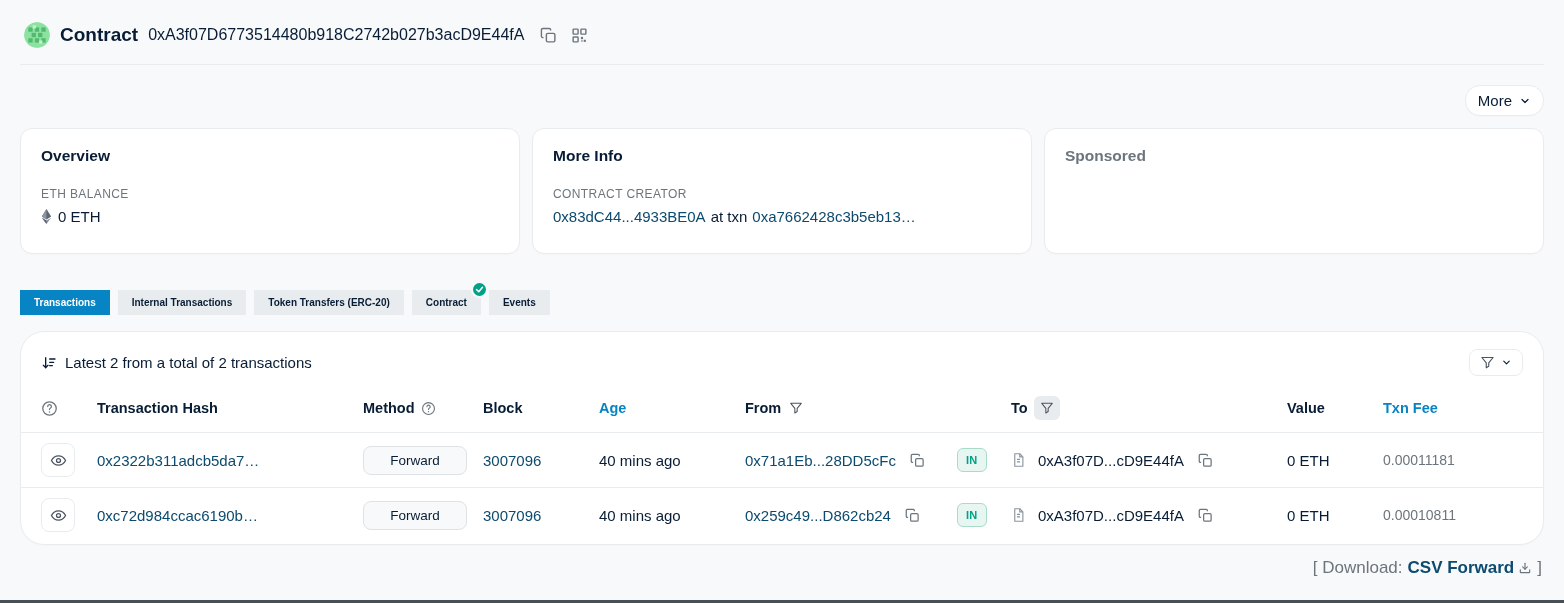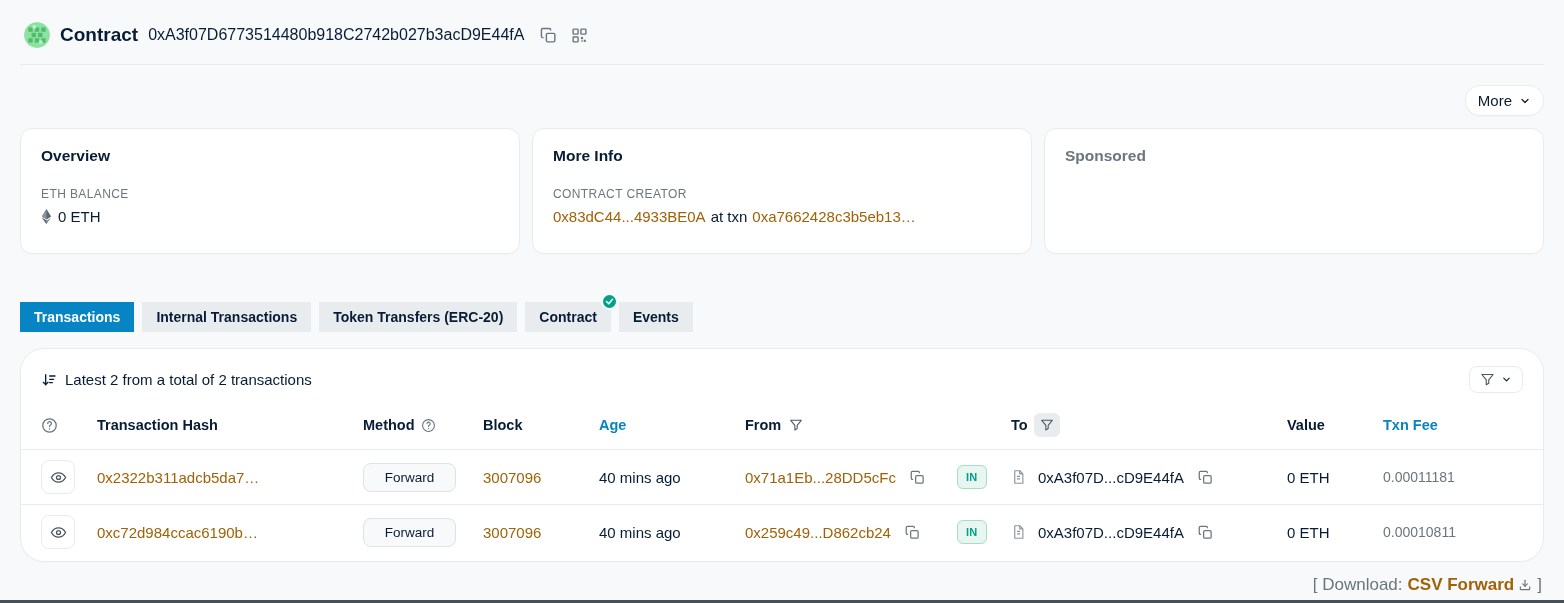--- a/index.html
+++ b/index.html
@@ -28,27 +28,27 @@
     border-radius:15px; padding:6px 12px; font-size:15px; color:#081d35; cursor:pointer;
     font-family:"Liberation Sans", sans-serif; box-shadow:0 1px 1px rgba(0,0,0,.02); }
 
   
   .cards { display:flex; gap:12px; }
   .card { background:#fff; border:1px solid #e9ecef; border-radius:12px; padding:18px 20px; flex:1 1 0; height:126px; box-shadow:0 1px 2px rgba(0,0,0,.02); }
   .card h3 { font-size:15.5px; font-weight:700; margin-bottom:22px; }
   .card h3.muted { color:#6c757d; }
   .field-label { font-size:12px; color:#6c757d; letter-spacing:.4px; margin-bottom:7px; font-weight:400; }
   .field-value { font-size:15px; display:flex; align-items:center; gap:6px; }
-  .link { color:#a16207; text-decoration:none; cursor:pointer; }
+  .link { color:#0c4a6e; text-decoration:none; cursor:pointer; }
   .creator-line { font-size:15px; display:flex; align-items:center; gap:5px; white-space:nowrap; }
 
   
   .tabs { display:flex; gap:8px; margin:36px 0 16px; }
-  .tab { position:relative; border:none; border-radius:0; padding:7px 14px; font-size:14px; font-weight:600;
-    background:#e9ecef; color:#081d35; cursor:pointer; font-family:"Liberation Sans", sans-serif;margin-top:12px; }
+  .tab { position:relative; border:none; border-radius:0; padding:7px 14px; font-size:10px; font-weight:600;
+    background:#e9ecef; color:#081d35; cursor:pointer; font-family:"Liberation Sans", sans-serif; }
   .tab.active { background:#0784c3; color:#fff; }
   .tab-badge { position:absolute; top:-9px; right:-7px; width:17px; height:17px; border-radius:50%;
     background:#00a186; border:2px solid #f8f9fb; display:flex; align-items:center; justify-content:center; }
 
   
   .tx-card { background:#fff; border:1px solid #e9ecef; border-radius:24px; padding-bottom:2px; box-shadow:0 1px 2px rgba(0,0,0,.02); }
   .tx-card-header { display:flex; align-items:center; justify-content:space-between; padding:17px 20px 16px; }
   .tx-summary { display:flex; align-items:center; gap:8px; font-size:15px; }
   .filter-btn { display:inline-flex; align-items:center; gap:6px; background:#fff; border:1px solid #e9ecef;
     border-radius:8px; padding:5px 10px; cursor:pointer; }
@@ -59,21 +59,21 @@
   .th.link-th { color:#0784c3; cursor:pointer; }
   .funnel-plain { background:none; border:none; cursor:pointer; display:inline-flex; padding:2px; }
   .funnel-bg { background:#e9ecef; border:none; border-radius:6px; cursor:pointer; display:inline-flex; padding:5px 6px; }
 
   .tx-row { padding:10px 20px; border-bottom:1px solid #e9ecef; font-size:15px; }
   .tx-row:last-of-type { border-bottom:none; }
   .eye-btn { width:34px; height:34px; background:#fff; border:1px solid #e9ecef; border-radius:8px;
     display:flex; align-items:center; justify-content:center; cursor:pointer; }
   .hash-link { font-size:15px; }
   .method-badge { display:inline-block; background:#f8f9fa; border:1px solid #dee2e6; border-radius:8px;
-    padding:6px 0; width:93px; text-align:center; font-size:13.5px; color:#081d35; cursor:default; }
+    padding:6px 0; width:104px; text-align:center; font-size:13.5px; color:#081d35; cursor:default; }
   .addr-cell { display:flex; align-items:center; gap:12px; white-space:nowrap; }
   .copy-btn { background:none; border:none; cursor:pointer; display:inline-flex; padding:2px; color:#6c757d; }
   .dir-badge { display:inline-block; background:#e8f6f1; border:1px solid #a7dcc9; color:#00a186;
     font-size:11px; font-weight:700; border-radius:6px; padding:5px 8px; letter-spacing:.3px; }
   .fee { color:#6c757d; font-size:14px; }
 
   
   .table-footer { display:flex; justify-content:flex-end; align-items:center; gap:5px; padding:13px 2px 0; font-size:17px; color:#6c757d; }
   .csv-link { font-weight:700; display:inline-flex; align-items:center; gap:4px; }
   .bottom-bar { position:absolute; left:0; bottom:0; width:100%; height:3px; background:#474f57; }

